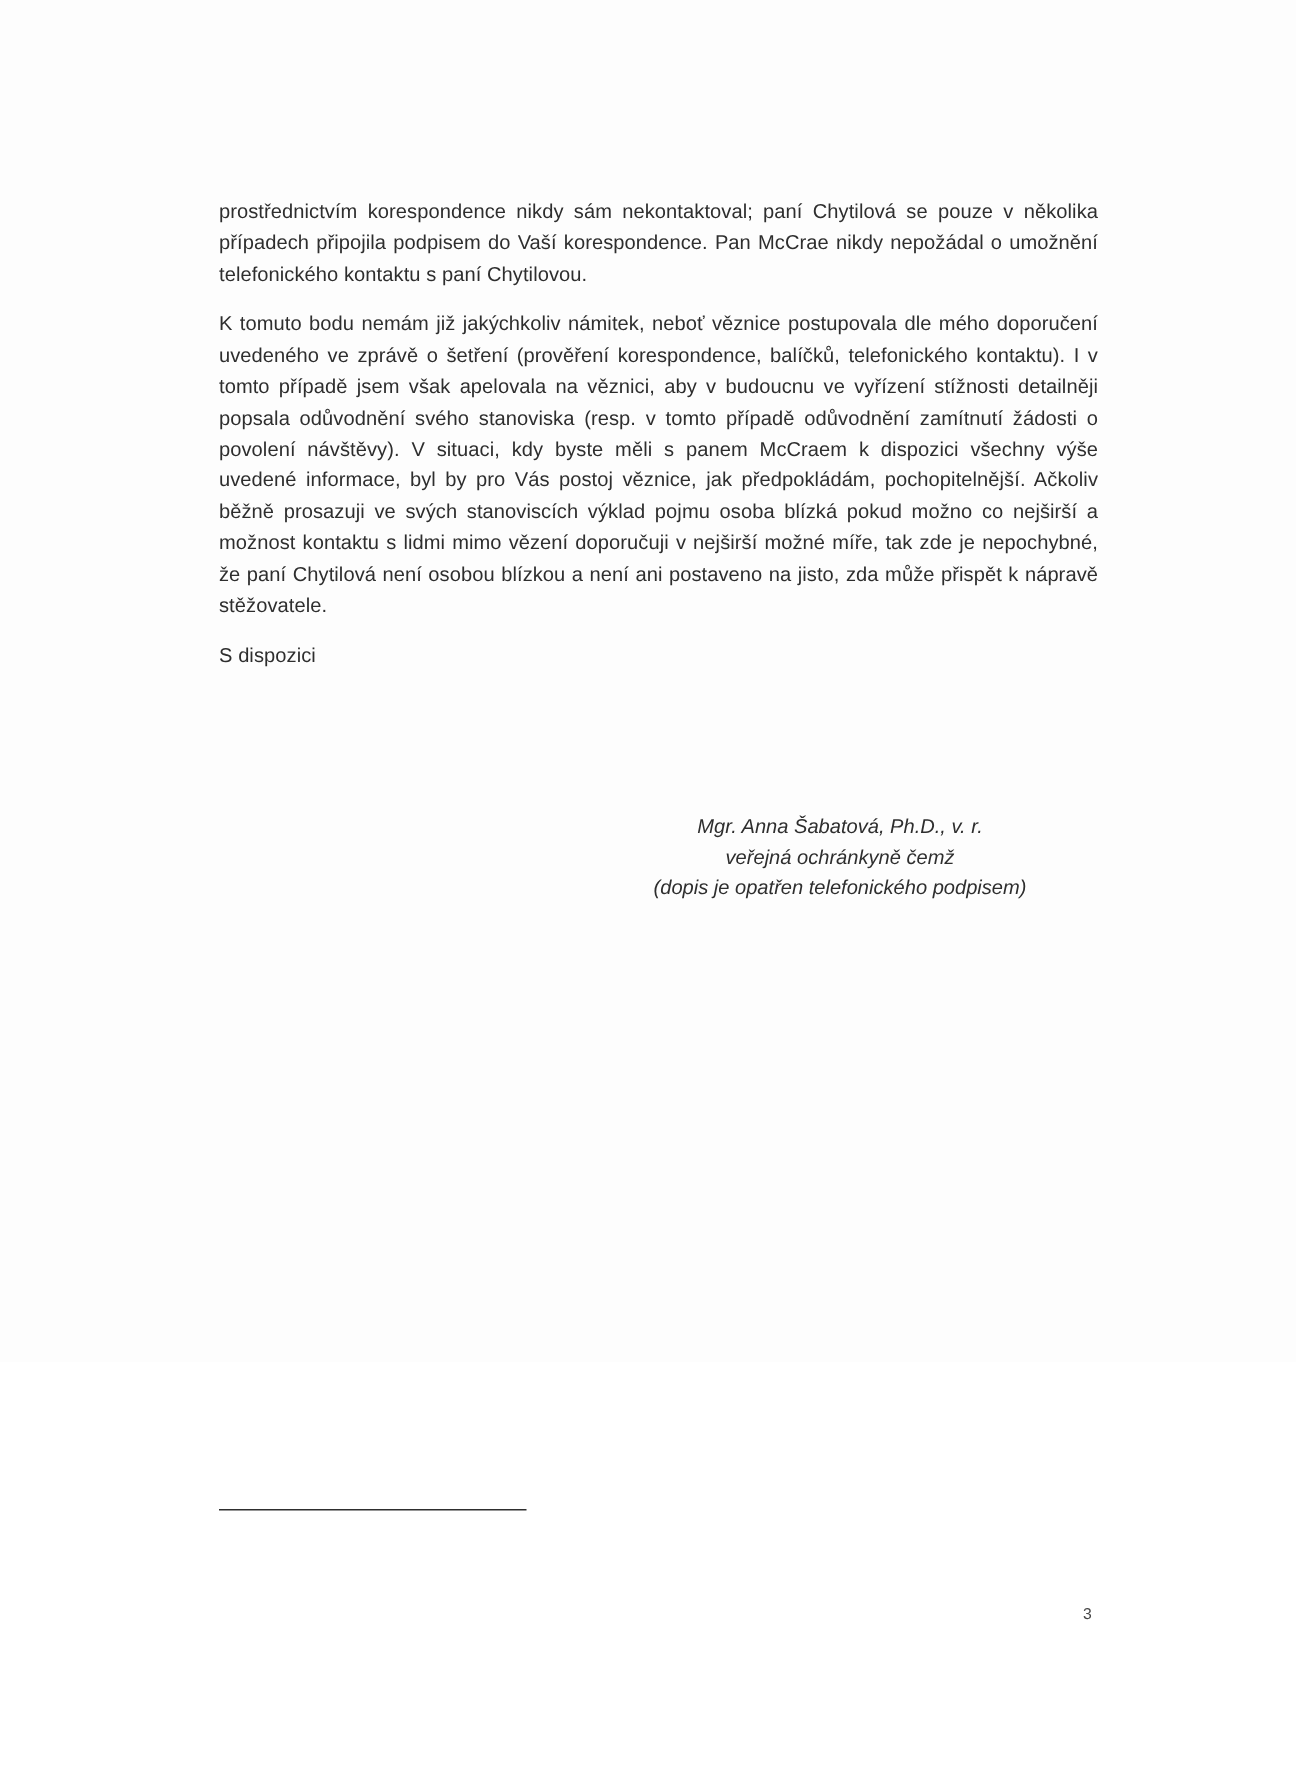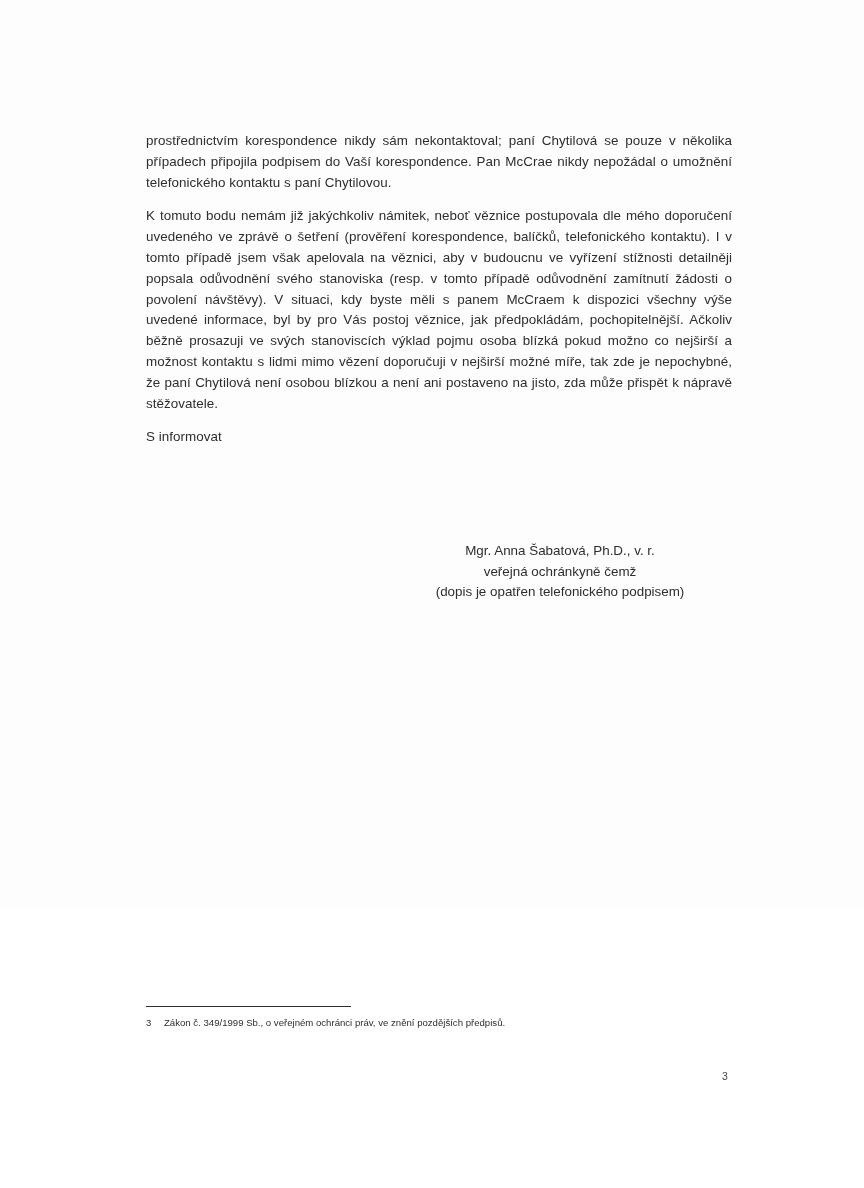--- a/index.html
+++ b/index.html
@@ -40,20 +40,21 @@
     }
     .signature {
       position: absolute;
       left: 390px;
       top: 541px;
       width: 340px;
       text-align: center;
       font-size: 13.4px;
       line-height: 20.5px;
       color: #2e2e2e;
+      font-style: italic;
     }
     .footnote-rule {
       position: absolute;
       left: 146px;
       top: 1006px;
       width: 205px;
       height: 1px;
       background: #2e2e2e;
     }
     .footnote {
@@ -78,28 +79,25 @@
     }
   </style>
 </head>
 <body>
 
 <div class="page">
 
   <div class="body-text" style="top:131px;">
     <p class="para">prostřednictvím korespondence nikdy sám nekontaktoval; paní Chytilová se pouze v několika případech připojila podpisem do Vaší korespondence. Pan McCrae nikdy nepožádal o umožnění telefonického kontaktu s paní Chytilovou.</p>
     <p class="para">K tomuto bodu nemám již jakýchkoliv námitek, neboť věznice postupovala dle mého doporučení uvedeného ve zprávě o šetření (prověření korespondence, balíčků, telefonického kontaktu). I v tomto případě jsem však apelovala na věznici, aby v budoucnu ve vyřízení stížnosti detailněji popsala odůvodnění svého stanoviska (resp. v tomto případě odůvodnění zamítnutí žádosti o povolení návštěvy). V situaci, kdy byste měli s panem McCraem k dispozici všechny výše uvedené informace, byl by pro Vás postoj věznice, jak předpokládám, pochopitelnější. Ačkoliv běžně prosazuji ve svých stanoviscích výklad pojmu osoba blízká pokud možno co nejširší a možnost kontaktu s lidmi mimo vězení doporučuji v nejširší možné míře, tak zde je nepochybné, že paní Chytilová není osobou blízkou a není ani postaveno na jisto, zda může přispět k nápravě stěžovatele.</p>
-    <p class="para">S informovat</p>
+    <p class="para">S dispozici</p>
   </div>
 
   <div class="signature">
     <div>Mgr. Anna Šabatová, Ph.D., v. r.</div>
     <div>veřejná ochránkyně čemž</div>
     <div>(dopis je opatřen telefonického podpisem)</div>
   </div>
 
   <div class="footnote-rule"></div>
-  <div class="footnote">
-    <span class="fn-num">3</span><span>Zákon č. 349/1999 Sb., o veřejném ochránci práv, ve znění pozdějších předpisů.</span>
-  </div>
 
   <div class="page-number">3</div>
 </div>
 
 </body></html>

